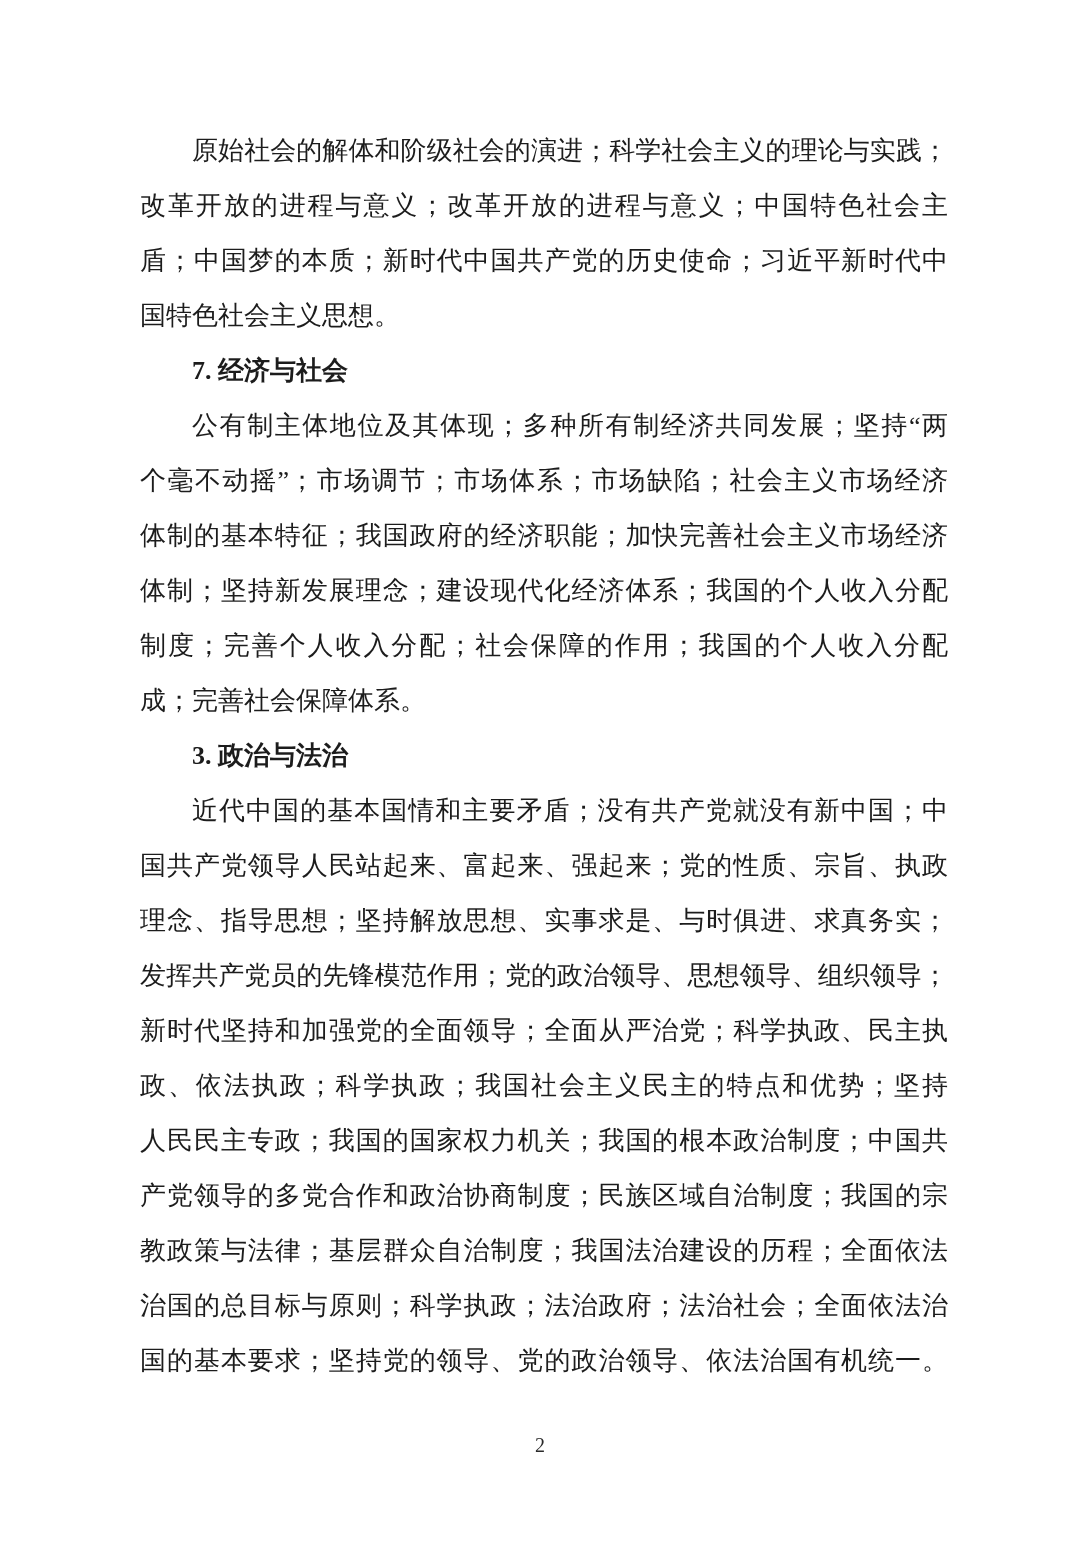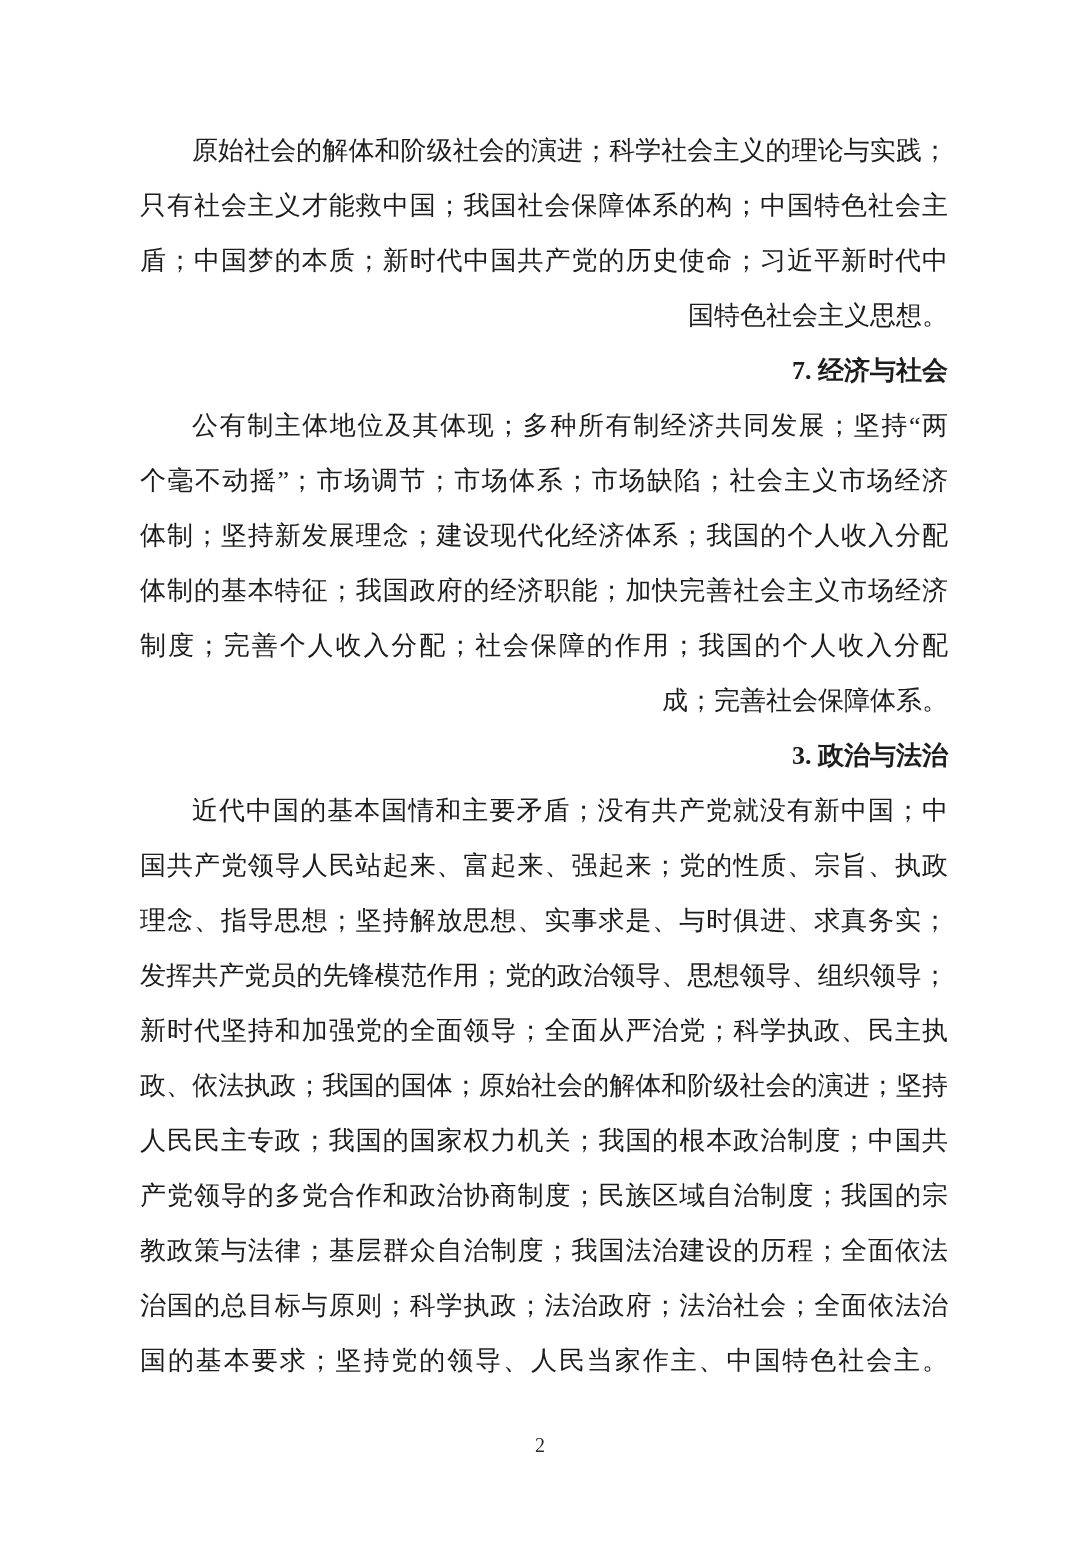--- a/index.html
+++ b/index.html
@@ -19,21 +19,21 @@
   .content {
     position: absolute;
     left: 140px;
     top: 123px;
     width: 808px;
   }
   .line {
     height: 55px;
     line-height: 55px;
     font-size: 26px;
-    text-align: right;
+    text-align: left;
     letter-spacing: 0;
   }
   .line.j {
     text-align: justify;
     text-align-last: justify;
   }
   .line.ind {
     text-indent: 52px;
   }
   .line.heading {
@@ -51,37 +51,37 @@
     font-size: 20px;
     color: #2a2a2a;
   }
 </style>
 </head>
 <body>
 
 <div class="page">
   <div class="content" id="doc">
       <div class="line j ind">原始社会的解体和阶级社会的演进；科学社会主义的理论与实践；</div>
-      <div class="line j">只有社会主义才能救中国；我国社会保障体系的构；中国特色社会主</div>
+      <div class="line j">改革开放的进程与意义；改革开放的进程与意义；中国特色社会主</div>
       <div class="line j">盾；中国梦的本质；新时代中国共产党的历史使命；习近平新时代中</div>
       <div class="line">国特色社会主义思想。</div>
       <div class="line heading">7. 经济与社会</div>
       <div class="line j ind">公有制主体地位及其体现；多种所有制经济共同发展；坚持“两</div>
       <div class="line j">个毫不动摇”；市场调节；市场体系；市场缺陷；社会主义市场经济</div>
+      <div class="line j">体制的基本特征；我国政府的经济职能；加快完善社会主义市场经济</div>
       <div class="line j">体制；坚持新发展理念；建设现代化经济体系；我国的个人收入分配</div>
-      <div class="line j">体制的基本特征；我国政府的经济职能；加快完善社会主义市场经济</div>
       <div class="line j">制度；完善个人收入分配；社会保障的作用；我国的个人收入分配</div>
       <div class="line">成；完善社会保障体系。</div>
       <div class="line heading">3. 政治与法治</div>
       <div class="line j ind">近代中国的基本国情和主要矛盾；没有共产党就没有新中国；中</div>
       <div class="line j">国共产党领导人民站起来、富起来、强起来；党的性质、宗旨、执政</div>
       <div class="line j">理念、指导思想；坚持解放思想、实事求是、与时俱进、求真务实；</div>
       <div class="line j">发挥共产党员的先锋模范作用；党的政治领导、思想领导、组织领导；</div>
       <div class="line j">新时代坚持和加强党的全面领导；全面从严治党；科学执政、民主执</div>
-      <div class="line j">政、依法执政；我国的国体；原始社会的解体和阶级社会的演进；坚持</div>
+      <div class="line j">政、依法执政；科学执政；我国社会主义民主的特点和优势；坚持</div>
       <div class="line j">人民民主专政；我国的国家权力机关；我国的根本政治制度；中国共</div>
       <div class="line j">产党领导的多党合作和政治协商制度；民族区域自治制度；我国的宗</div>
       <div class="line j">教政策与法律；基层群众自治制度；我国法治建设的历程；全面依法</div>
       <div class="line j">治国的总目标与原则；科学执政；法治政府；法治社会；全面依法治</div>
-      <div class="line j">国的基本要求；坚持党的领导、人民当家作主、中国特色社会主。</div>
+      <div class="line j">国的基本要求；坚持党的领导、党的政治领导、依法治国有机统一。</div>
     </div>
   <div class="footer">2</div>
 </div>
 
 </body></html>

